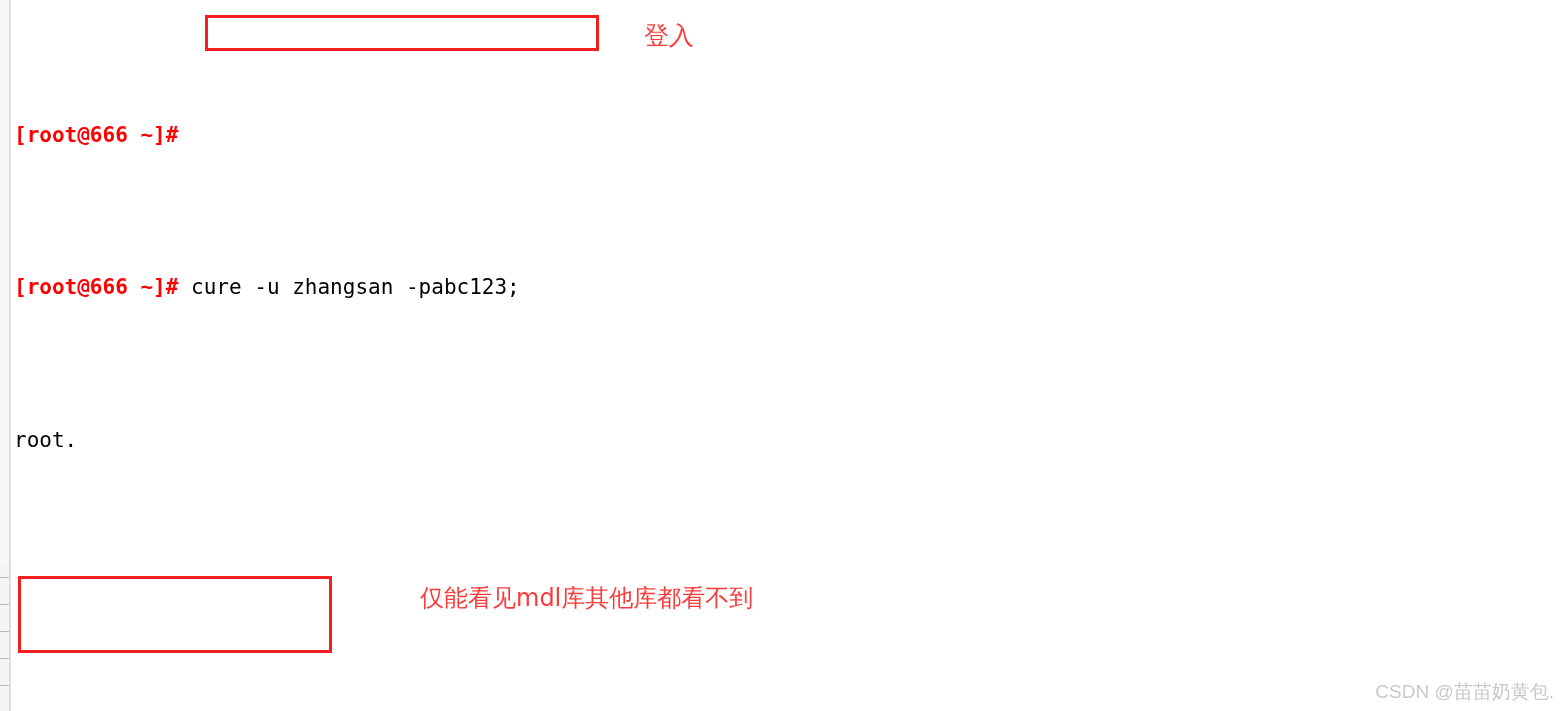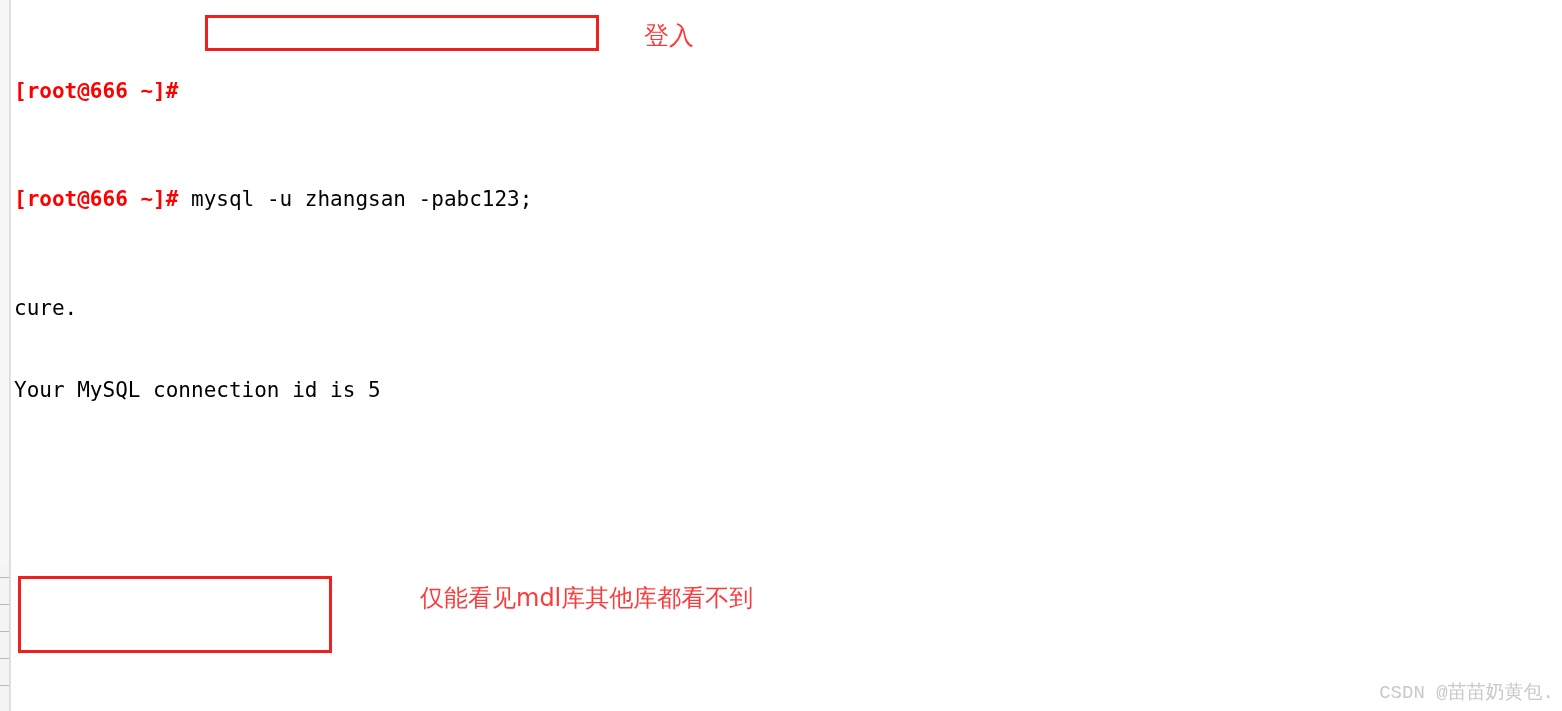--- a/index.html
+++ b/index.html
@@ -51,20 +51,21 @@
     width: 1540px;
     font-size: 21px;
     line-height: 27.2px;
     letter-spacing: 0px;
     color: #000000;
     white-space: pre;
   }
   .line {
     white-space: pre;
     height: 27.2px;
+    margin-top: 44px;
   }
   .prompt {
     color: #ff0000;
     font-weight: bold;
   }
 
   
   .red-box {
     position: absolute;
     border: 3px solid #f02020;
@@ -101,21 +102,21 @@
     left: 420px;
     top: 582px;
     font-size: 24px;
   }
 
   
   #watermark {
     position: absolute;
     right: 8px;
     bottom: 6px;
-    font-family: Liberation Mono, monospace;
+    font-family: Liberation Sans, sans-serif;
     font-size: 19px;
     color: #c9c9c9;
     white-space: nowrap;
   }
 </style>
 </head>
 <body>
 
 <div id="left-gutter"></div>
 <div id="left-gutter-lower">
@@ -124,24 +125,23 @@
   <div class="gutter-rule" style="top:66px"></div>
   <div class="gutter-rule" style="top:93px"></div>
   <div class="gutter-rule" style="top:120px"></div>
 </div>
 <div id="left-rail"></div>
 
 <div id="terminal">
 
   <div class="line"><span class="prompt">[root@666 ~]#</span></div>
 
-  <div class="line"><span class="prompt">[root@666 ~]#</span><span> </span><span>mysql -u zhangsan -pabc123;</span></div>
+  <div class="line"><span class="prompt">[root@666 ~]#</span><span> </span><span>cure -u zhangsan -pabc123;</span></div>
 
-  <div class="line">cure.</div>
-  <div class="line">Your MySQL connection id is 5</div>
+  <div class="line">root.</div>
   <div class="line"></div>
   
   
   
   
   
   
   
   
   

